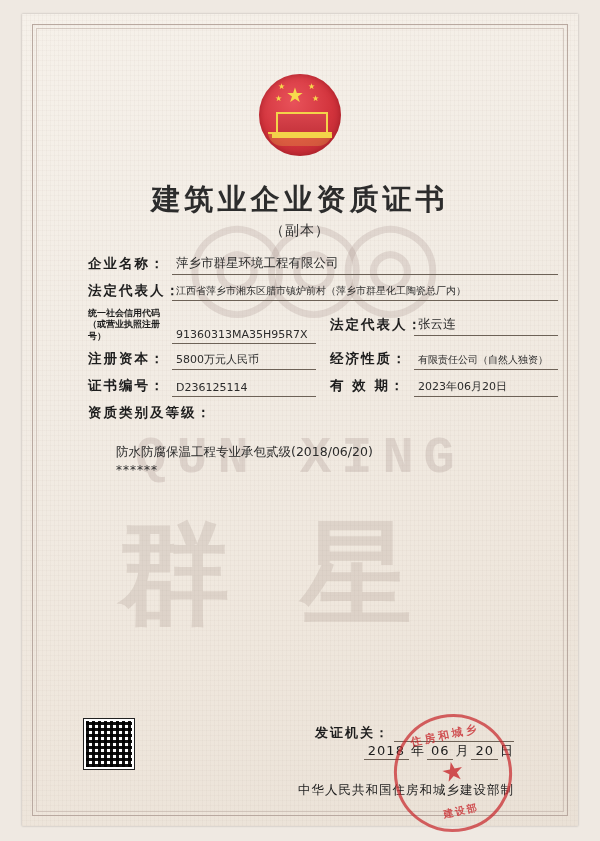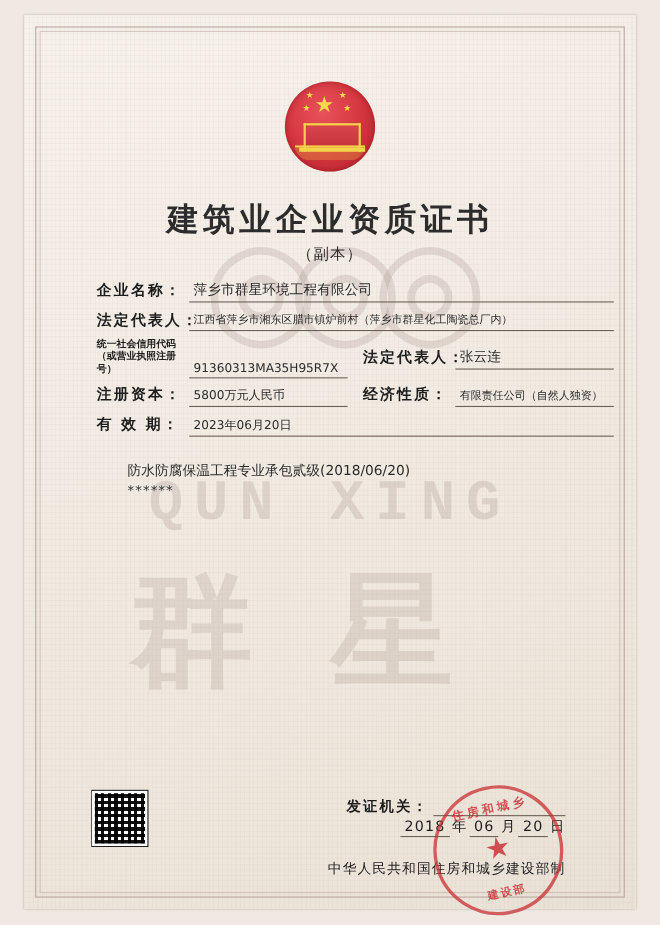--- a/index.html
+++ b/index.html
@@ -325,27 +325,32 @@
           <div class="lbl w-half">注册资本：</div>
           <div class="val small">5800万元人民币</div>
         </div>
         <div class="col">
           <div class="lbl w-half">经济性质：</div>
           <div class="val tiny">有限责任公司（自然人独资）</div>
         </div>
       </div>
 
       <div class="row">
+        <div class="col left">
+          <div class="lbl w-half">证书编号：</div>
+          <div class="val small">D236125114</div>
+        </div>
         <div class="col">
           <div class="lbl w-half">有 效 期：</div>
           <div class="val small">2023年06月20日</div>
         </div>
       </div>
 
       <div class="qual-block">
+        <div class="qual-title">资质类别及等级：</div>
         <div class="qual-line">防水防腐保温工程专业承包贰级(2018/06/20)</div>
         <div class="qual-stars">******</div>
       </div>
     </div>
 
     <div class="qr"></div>
 
     <div class="issuer">
       <div class="issuer-row">
         <span>发证机关：</span>

